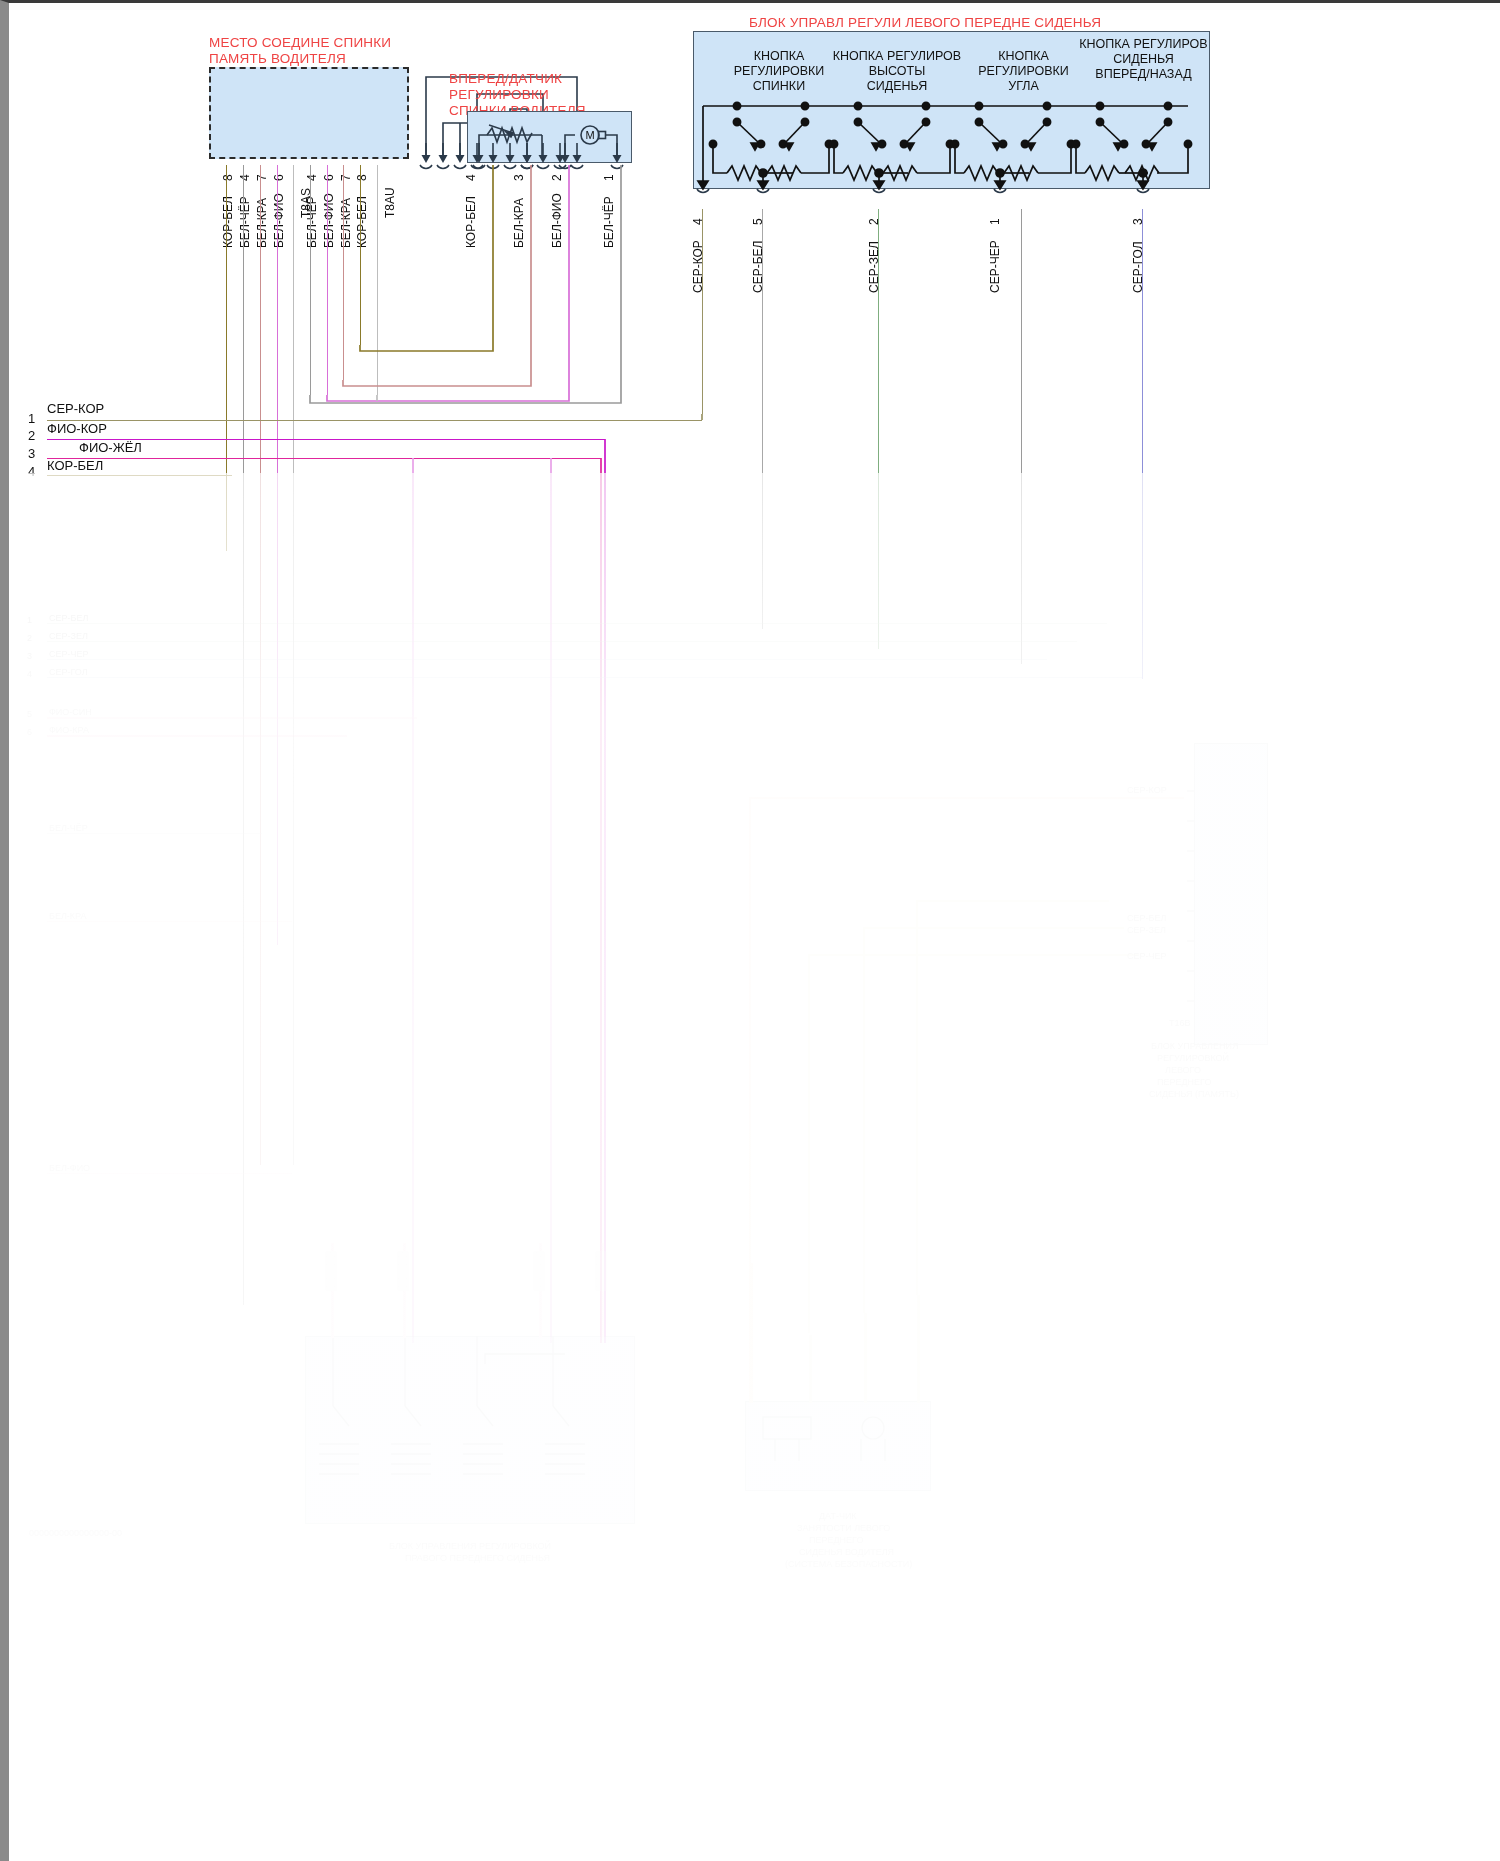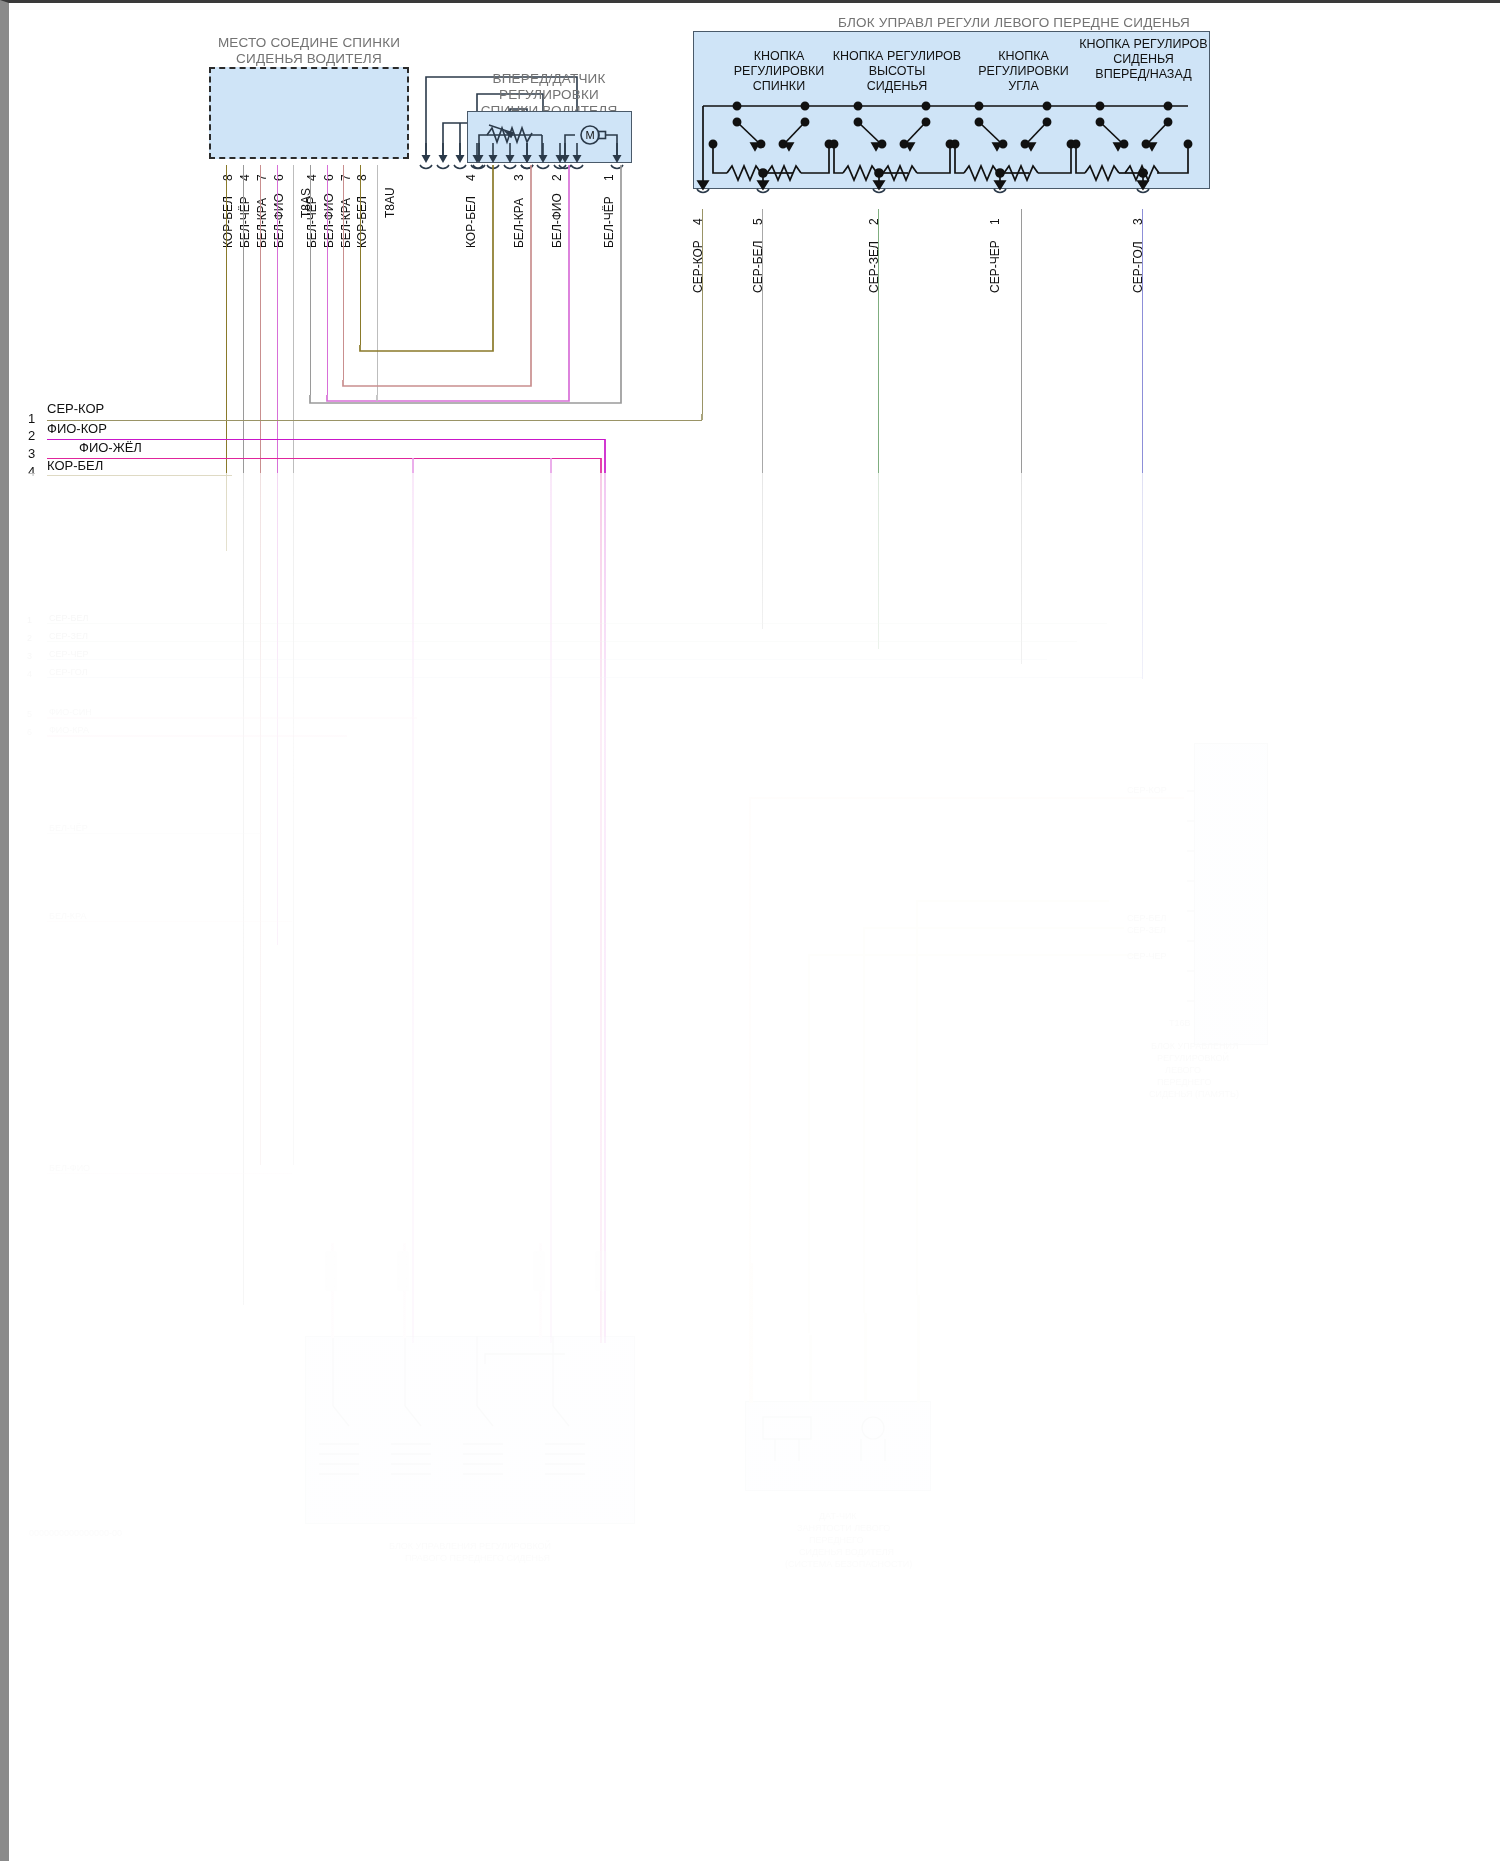--- a/index.html
+++ b/index.html
@@ -1,21 +1,21 @@
 <!DOCTYPE html>
 <html><head>
 <meta charset="utf-8">
 <style>
   html,body{margin:0;padding:0;background:#7a7a7a;}
   body{font-family:"Liberation Sans",sans-serif;}
   #page{position:relative;width:1500px;height:1861px;background:#ffffff;overflow:hidden;
         border-left:9px solid #8a8a8a;border-top:3px solid #3a3a3a;box-sizing:border-box;}
   .blk{position:absolute;background:#cfe4f7;border:1.6px solid #4a5a6a;box-sizing:border-box;}
   .blk.dashed{border:2px dashed #2b2b2b;}
-  .ttl{position:absolute;font-size:13.5px;color:#737373;text-align:center;line-height:16px;
+  .ttl{position:absolute;font-size:13.5px;color:#ef4444;text-align:left;line-height:16px;
        letter-spacing:.2px;white-space:pre-line;font-weight:400;}
   .sub{position:absolute;font-size:12.5px;color:#111;text-align:center;line-height:15px;
        white-space:pre-line;}
   .vlbl{position:absolute;font-size:12px;color:#111;white-space:nowrap;
         transform-origin:0 0;transform:rotate(-90deg);}
   .pin{position:absolute;font-size:12px;color:#111;transform-origin:0 0;transform:rotate(-90deg);}
   .hline{position:absolute;height:0;border-top-width:1.7px;border-top-style:solid;}
   .vline{position:absolute;width:0;border-left-width:1.7px;border-left-style:solid;}
   .lbl{position:absolute;font-size:13px;color:#111;white-space:nowrap;}
   .num{position:absolute;font-size:13px;color:#111;}
@@ -24,21 +24,21 @@
         background:linear-gradient(to bottom, rgba(255,255,255,0.72) 0%, rgba(255,255,255,0.90) 18%, rgba(255,255,255,0.93) 100%);}
   .ghost{position:absolute;opacity:.30;filter:blur(.6px);}
   .gtext{position:absolute;font-size:9px;color:#5c5c5c;white-space:nowrap;}
 </style>
 </head>
 <body>
 
 <div id="page">
 
   <div class="ttl" style="left:200px;top:32px;width:200px;">МЕСТО СОЕДИНЕ СПИНКИ
-СИДЕНЬЯ ВОДИТЕЛЯ</div>
+ПАМЯТЬ ВОДИТЕЛЯ</div>
 
   <div class="blk dashed" style="left:200px;top:64px;width:200px;height:92px;"></div>
 
   <svg style="left:200px;top:64px;width:200px;height:95px;">
     <g fill="none" stroke="#2b3a4a" stroke-width="1.6">
       <path d="M217,92 L217,10 L368,10 L368,92"></path>
       <path d="M268,92 L268,27 L334,27 L334,92"></path>
       <path d="M301,92 L301,42 L318,42 L318,92"></path>
       <path d="M234,92 L234,56 L284,56 L284,92"></path>
       <path d="M251,92 L251,56"></path>

